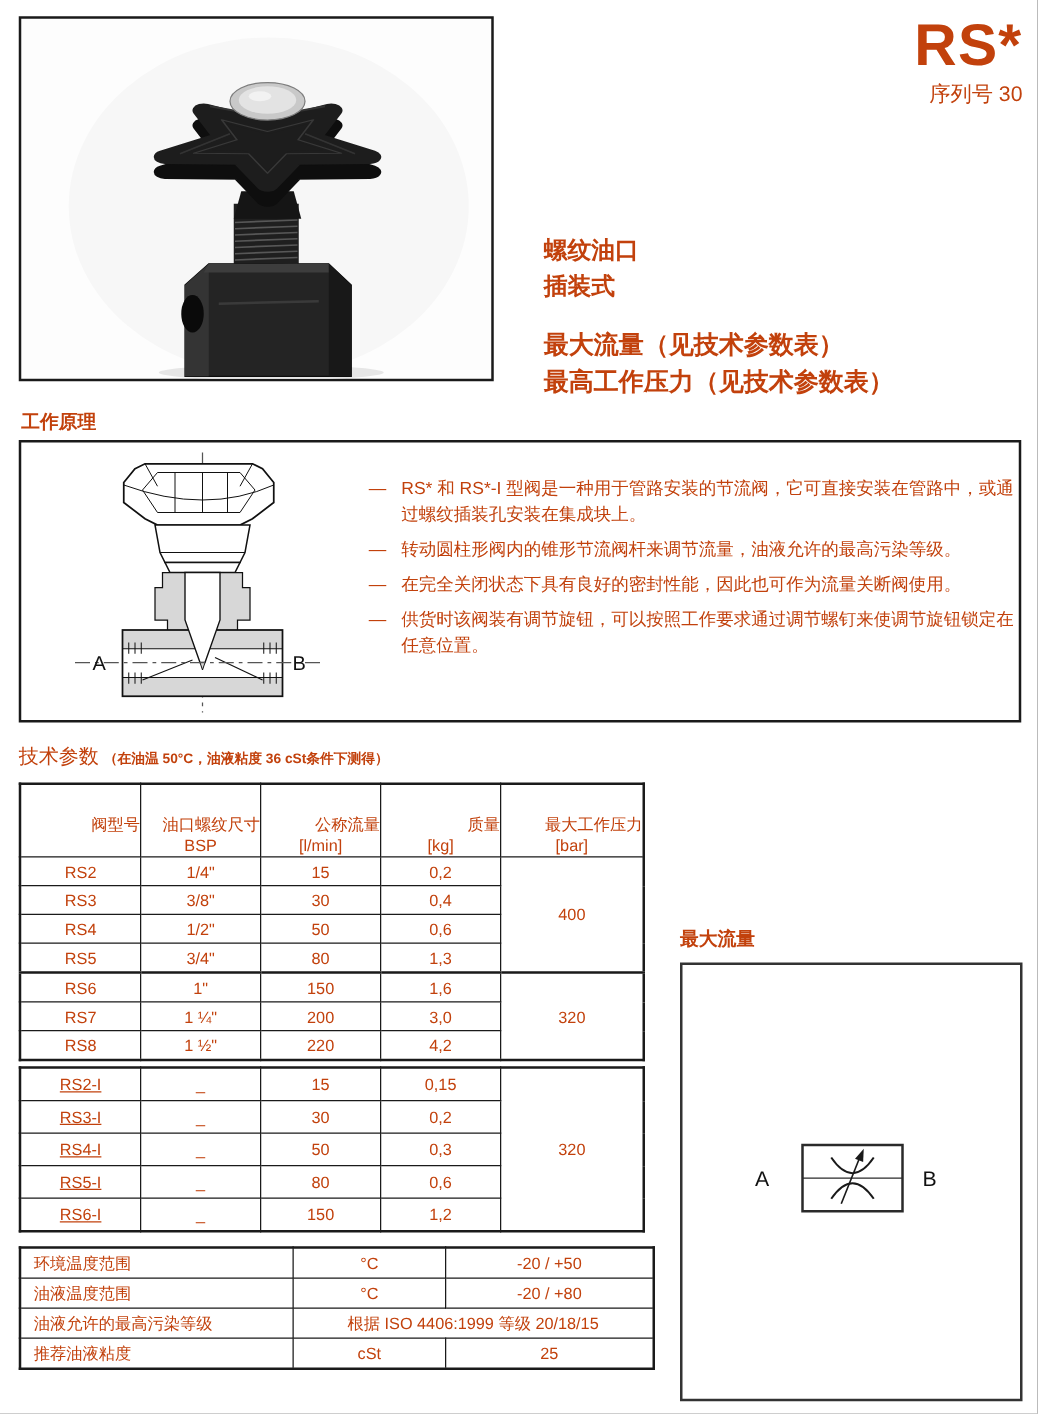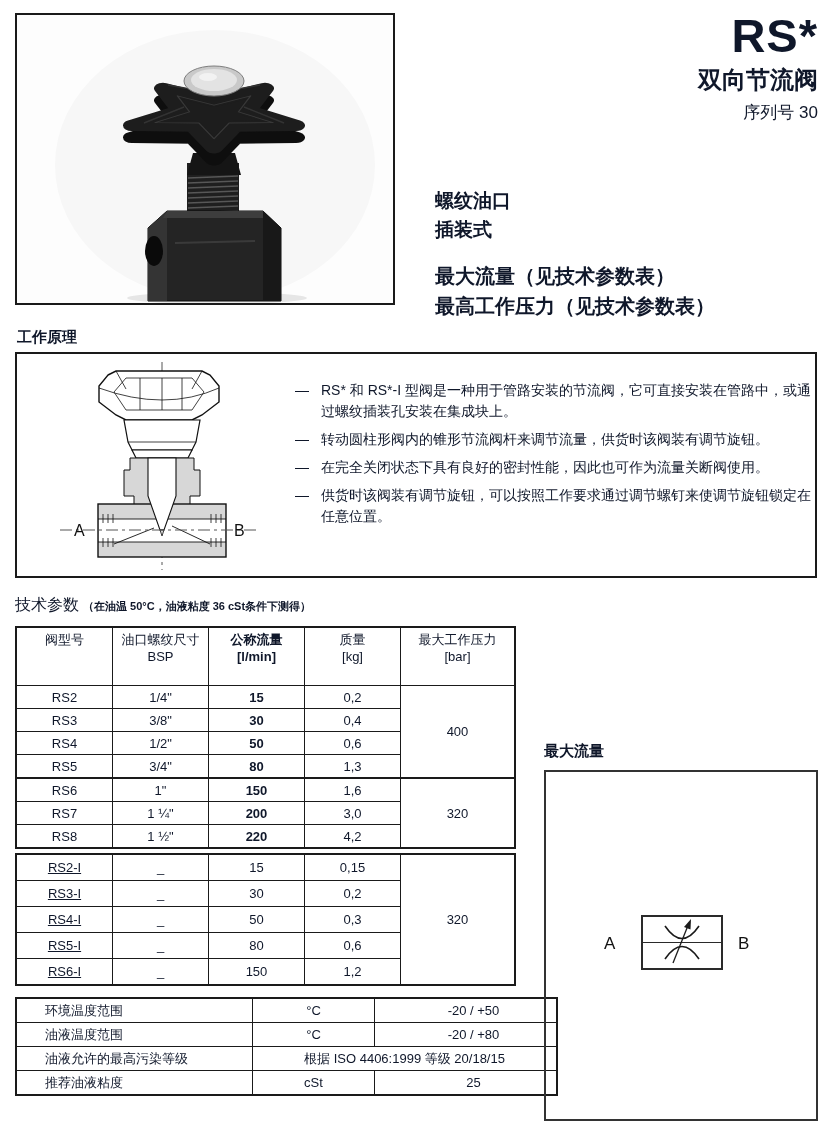--- a/index.html
+++ b/index.html
@@ -1,18 +1,18 @@
 <!DOCTYPE html>
 <html><head>
 <meta charset="utf-8">
 <style>
   html,body { margin:0; padding:0; background:#888; }
   .page {
     position:relative; width:830px; height:1131px; margin:0 auto;
-    background:#ffffff; color:#0f172a; overflow:hidden;
+    background:#ffffff; color:#c2410c; overflow:hidden;
     font-family:"Liberation Sans","DejaVu Sans",sans-serif;
   }
   
   .photo-box { position:absolute; left:15px; top:13px; width:380px; height:292px;
     border:2px solid #1a1a1a; background:#fdfdfd; box-sizing:border-box; }
   .title-block { position:absolute; top:12px; right:12px; text-align:right; }
   .model-title { font-size:47px; font-weight:bold; line-height:1.0; letter-spacing:1px; }
   .product-name { font-size:24px; font-weight:bold; margin-top:5px; }
   .series-label { font-size:17px; font-weight:normal; margin-top:5px; }
   .intro-block { position:absolute; left:435px; top:186px; }
@@ -28,36 +28,36 @@
   .wp-bullet { display:flex; margin-bottom:7px; }
   .wp-dash { width:26px; flex:0 0 26px; }
   
   .tp-heading { position:absolute; left:15px; top:595px; }
   .tp-title { font-size:16px; font-weight:normal; }
   .tp-note { font-size:11px; font-weight:bold; margin-left:4px; }
   table.dt { position:absolute; border-collapse:collapse; table-layout:fixed;
     border:2px solid #1a1a1a; font-size:13px; }
   table.dt td { border:1px solid #1a1a1a; text-align:center; padding:0; vertical-align:middle; }
   .t1 { left:15px; top:626px; width:493px; }
-  .t1 td.c0 { width:95px; } .t1 td.c1 { width:95px; } .t1 td.c2 { width:95px;font-weight:bold; }
+  .t1 td.c0 { width:95px; } .t1 td.c1 { width:95px; } .t1 td.c2 { width:95px; }
   .t1 td.c3 { width:95px; } .t1 td.c4 { width:113px; }
   .t1 tr.hdr td { height:57px; vertical-align:top; }
-  .hcell .l1 { display:block; margin-top:3px; }
+  .hcell .l1 { display:block; margin-top:23px;text-align:right; }
   .hcell .l2 { display:block; }
   .hcell.gap .l2 { margin-top:0; }
   .t1 tr.body td { height:22px; }
   .t1 tr.group-break td { border-top:2px solid #1a1a1a; }
   .t2 { left:15px; top:853px; width:493px; }
   .t2 td.c0 { width:95px;text-decoration:underline; } .t2 td.c1 { width:95px; } .t2 td.c2 { width:95px; }
   .t2 td.c3 { width:95px; } .t2 td.c4 { width:113px; }
   .t2 td { height:25px; }
   .t3 { left:15px; top:997px; width:493px; }
   .t3 td { height:23px; }
-  .t3 td.lab { width:207px; text-align:left; padding-left:28px; }
-  .t3 td.unit { width:121px; } .t3 td.val { width:165px;padding-left:16px; }
+  .t3 td.lab { width:207px; text-align:left; padding-left:10px; }
+  .t3 td.unit { width:121px; } .t3 td.val { width:165px; }
   
   .hs-heading { position:absolute; left:544px; top:742px; font-size:15px; font-weight:bold; }
   .hs-box { position:absolute; left:544px; top:770px; width:274px; height:351px;
     border:2px solid #333; box-sizing:border-box; }
 </style>
 </head>
 <body>
 
 <div class="page">
 
@@ -105,21 +105,20 @@
         </g>
         <ellipse cx="0" cy="-34" rx="30" ry="15" fill="#c9c9c9" stroke="#7e7e7e" stroke-width="1"></ellipse>
         <ellipse cx="0" cy="-35" rx="23" ry="11" fill="#e3e3e3"></ellipse>
         <ellipse cx="-6" cy="-38" rx="9" ry="4" fill="#f2f2f2"></ellipse>
       </g>
     </svg>
   </div>
 
   <div class="title-block">
     <div class="model-title">RS*</div>
-    <div class="product-name">双向节流阀</div>
     <div class="series-label">序列号 30</div>
   </div>
 
   <div class="intro-block">
     <div class="intro-l1">
       <div>螺纹油口</div>
       <div>插装式</div>
     </div>
     <div class="intro-l2">
       <div>最大流量（见技术参数表）</div>
@@ -176,21 +175,21 @@
       <text x="22" y="178" font-size="16" fill="#111">A</text>
       <text x="182" y="178" font-size="16" fill="#111">B</text>
     </svg>
     <div class="wp-bullets">
       <div class="wp-bullet">
         <span class="wp-dash">—</span>
         <span>RS* 和 RS*-I 型阀是一种用于管路安装的节流阀，它可直接安装在管路中，或通过螺纹插装孔安装在集成块上。</span>
       </div>
       <div class="wp-bullet">
         <span class="wp-dash">—</span>
-        <span>转动圆柱形阀内的锥形节流阀杆来调节流量，供货时该阀装有调节旋钮。</span>
+        <span>转动圆柱形阀内的锥形节流阀杆来调节流量，油液允许的最高污染等级。</span>
       </div>
       <div class="wp-bullet">
         <span class="wp-dash">—</span>
         <span>在完全关闭状态下具有良好的密封性能，因此也可作为流量关断阀使用。</span>
       </div>
       <div class="wp-bullet">
         <span class="wp-dash">—</span>
         <span>供货时该阀装有调节旋钮，可以按照工作要求通过调节螺钉来使调节旋钮锁定在任意位置。</span>
       </div>
     </div>

